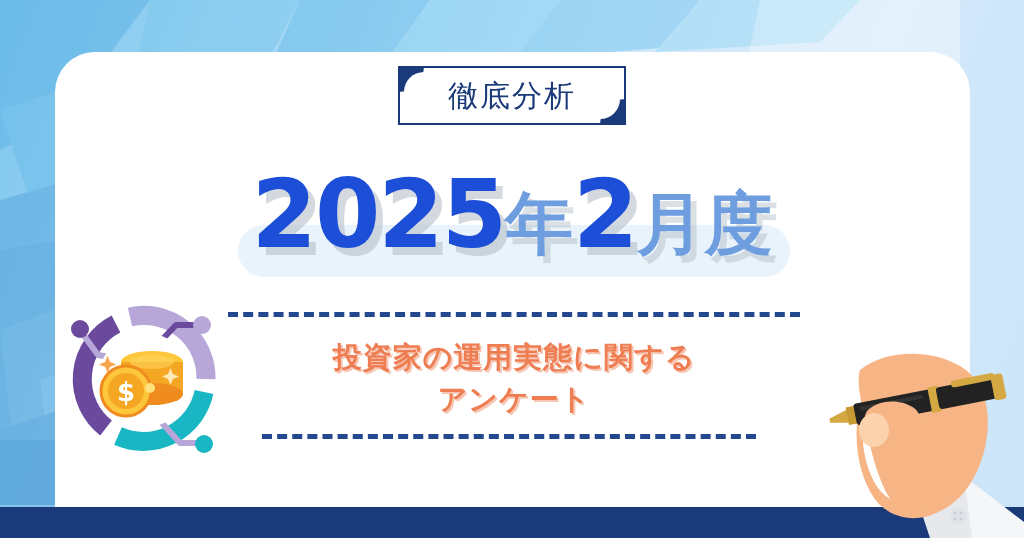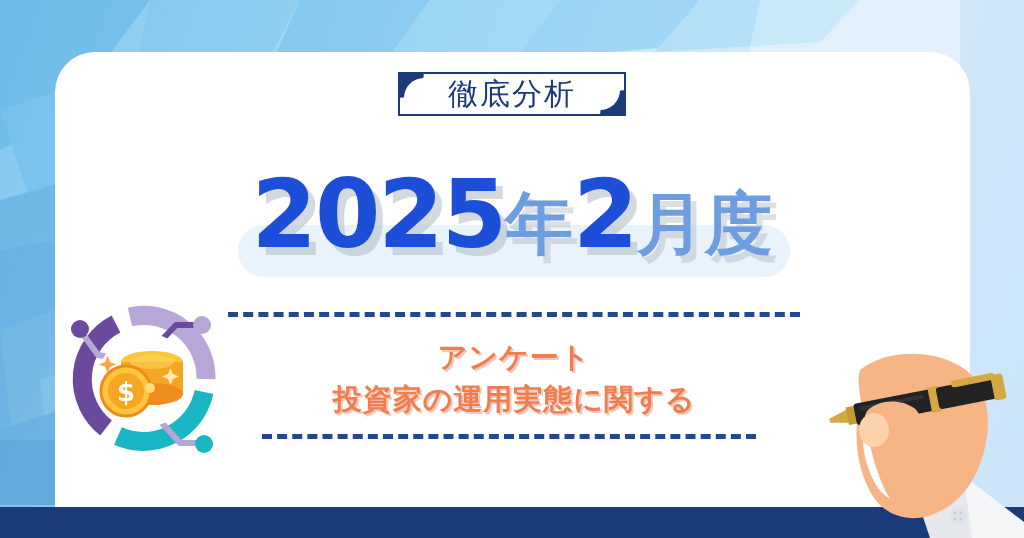--- a/index.html
+++ b/index.html
@@ -48,23 +48,23 @@
     width: 915px;
     height: 455px;
     background: #ffffff;
     border-radius: 40px 40px 0 0;
   }
 
   
   .badge {
     position: absolute;
     left: 398px;
-    top: 72px;
+    top: 66px;
     width: 228px;
-    height: 44px;
+    height: 59px;
     box-sizing: border-box;
     border: 2px solid #1b3a7a;
     background: #ffffff;
     display: flex;
     align-items: center;
     justify-content: center;
   }
   .badge-corner {
     position: absolute;
     width: 26px;
@@ -248,22 +248,22 @@
     <div class="headline-band"></div>
     <div class="headline">
       <span class="hl-num">2025</span><span class="hl-kanji">年</span><span class="hl-num">2</span><span class="hl-kanji">月度</span>
     </div>
   </div>
 
   <div class="rule rule-top"></div>
   <div class="rule rule-bottom"></div>
 
   <div class="subtitle">
+    <div>投資家の運用実態に関する</div>
     <div>アンケート</div>
-    <div>投資家の運用実態に関する</div>
   </div>
 
   <svg class="donut-icon" viewBox="0 0 175 172">
 
     <path d="M58 24 A 62 62 0 0 0 48 128" fill="none" stroke="#6b4a9e" stroke-width="19" stroke-linecap="butt"></path>
     <path d="M72 17 A 62 62 0 0 1 148 79" fill="none" stroke="#b6a7d8" stroke-width="19" stroke-linecap="butt"></path>
     <path d="M146 92 A 62 62 0 0 1 60 136" fill="none" stroke="#19b6c4" stroke-width="19" stroke-linecap="butt"></path>
 
     <path d="M24 33 L40 55 L58 58" fill="none" stroke="#b6a7d8" stroke-width="6" stroke-linecap="round" stroke-linejoin="round"></path>
     <circle cx="22" cy="29" r="9" fill="#6b4a9e"></circle>

